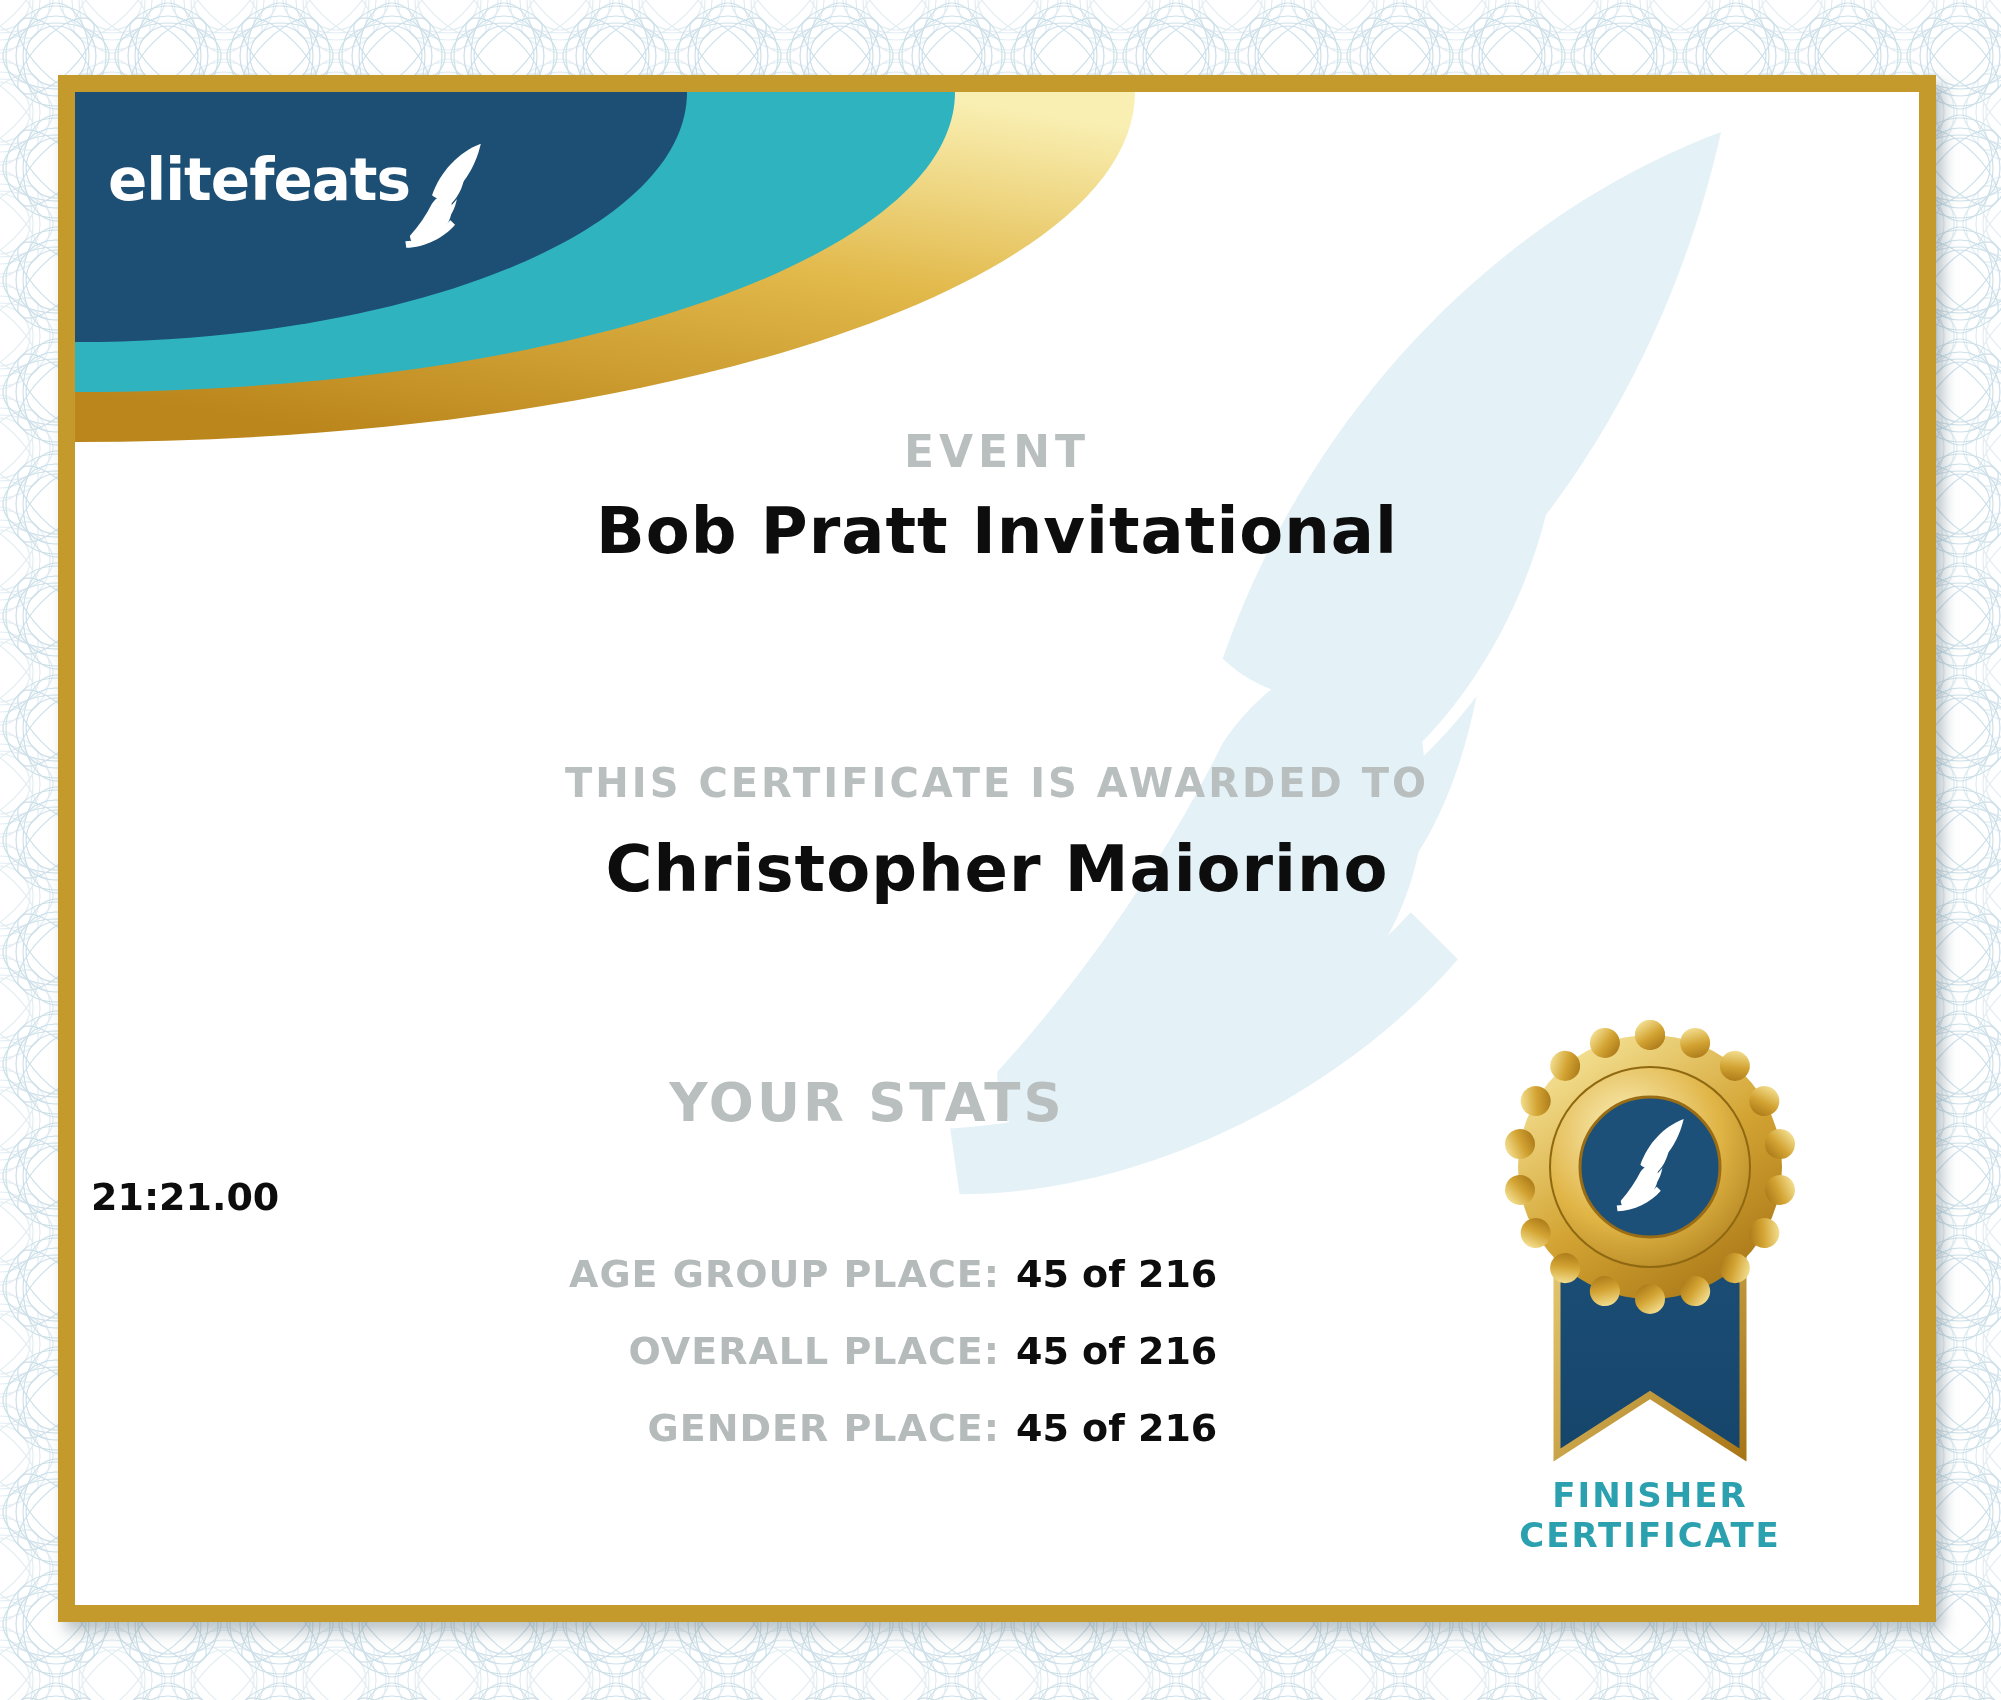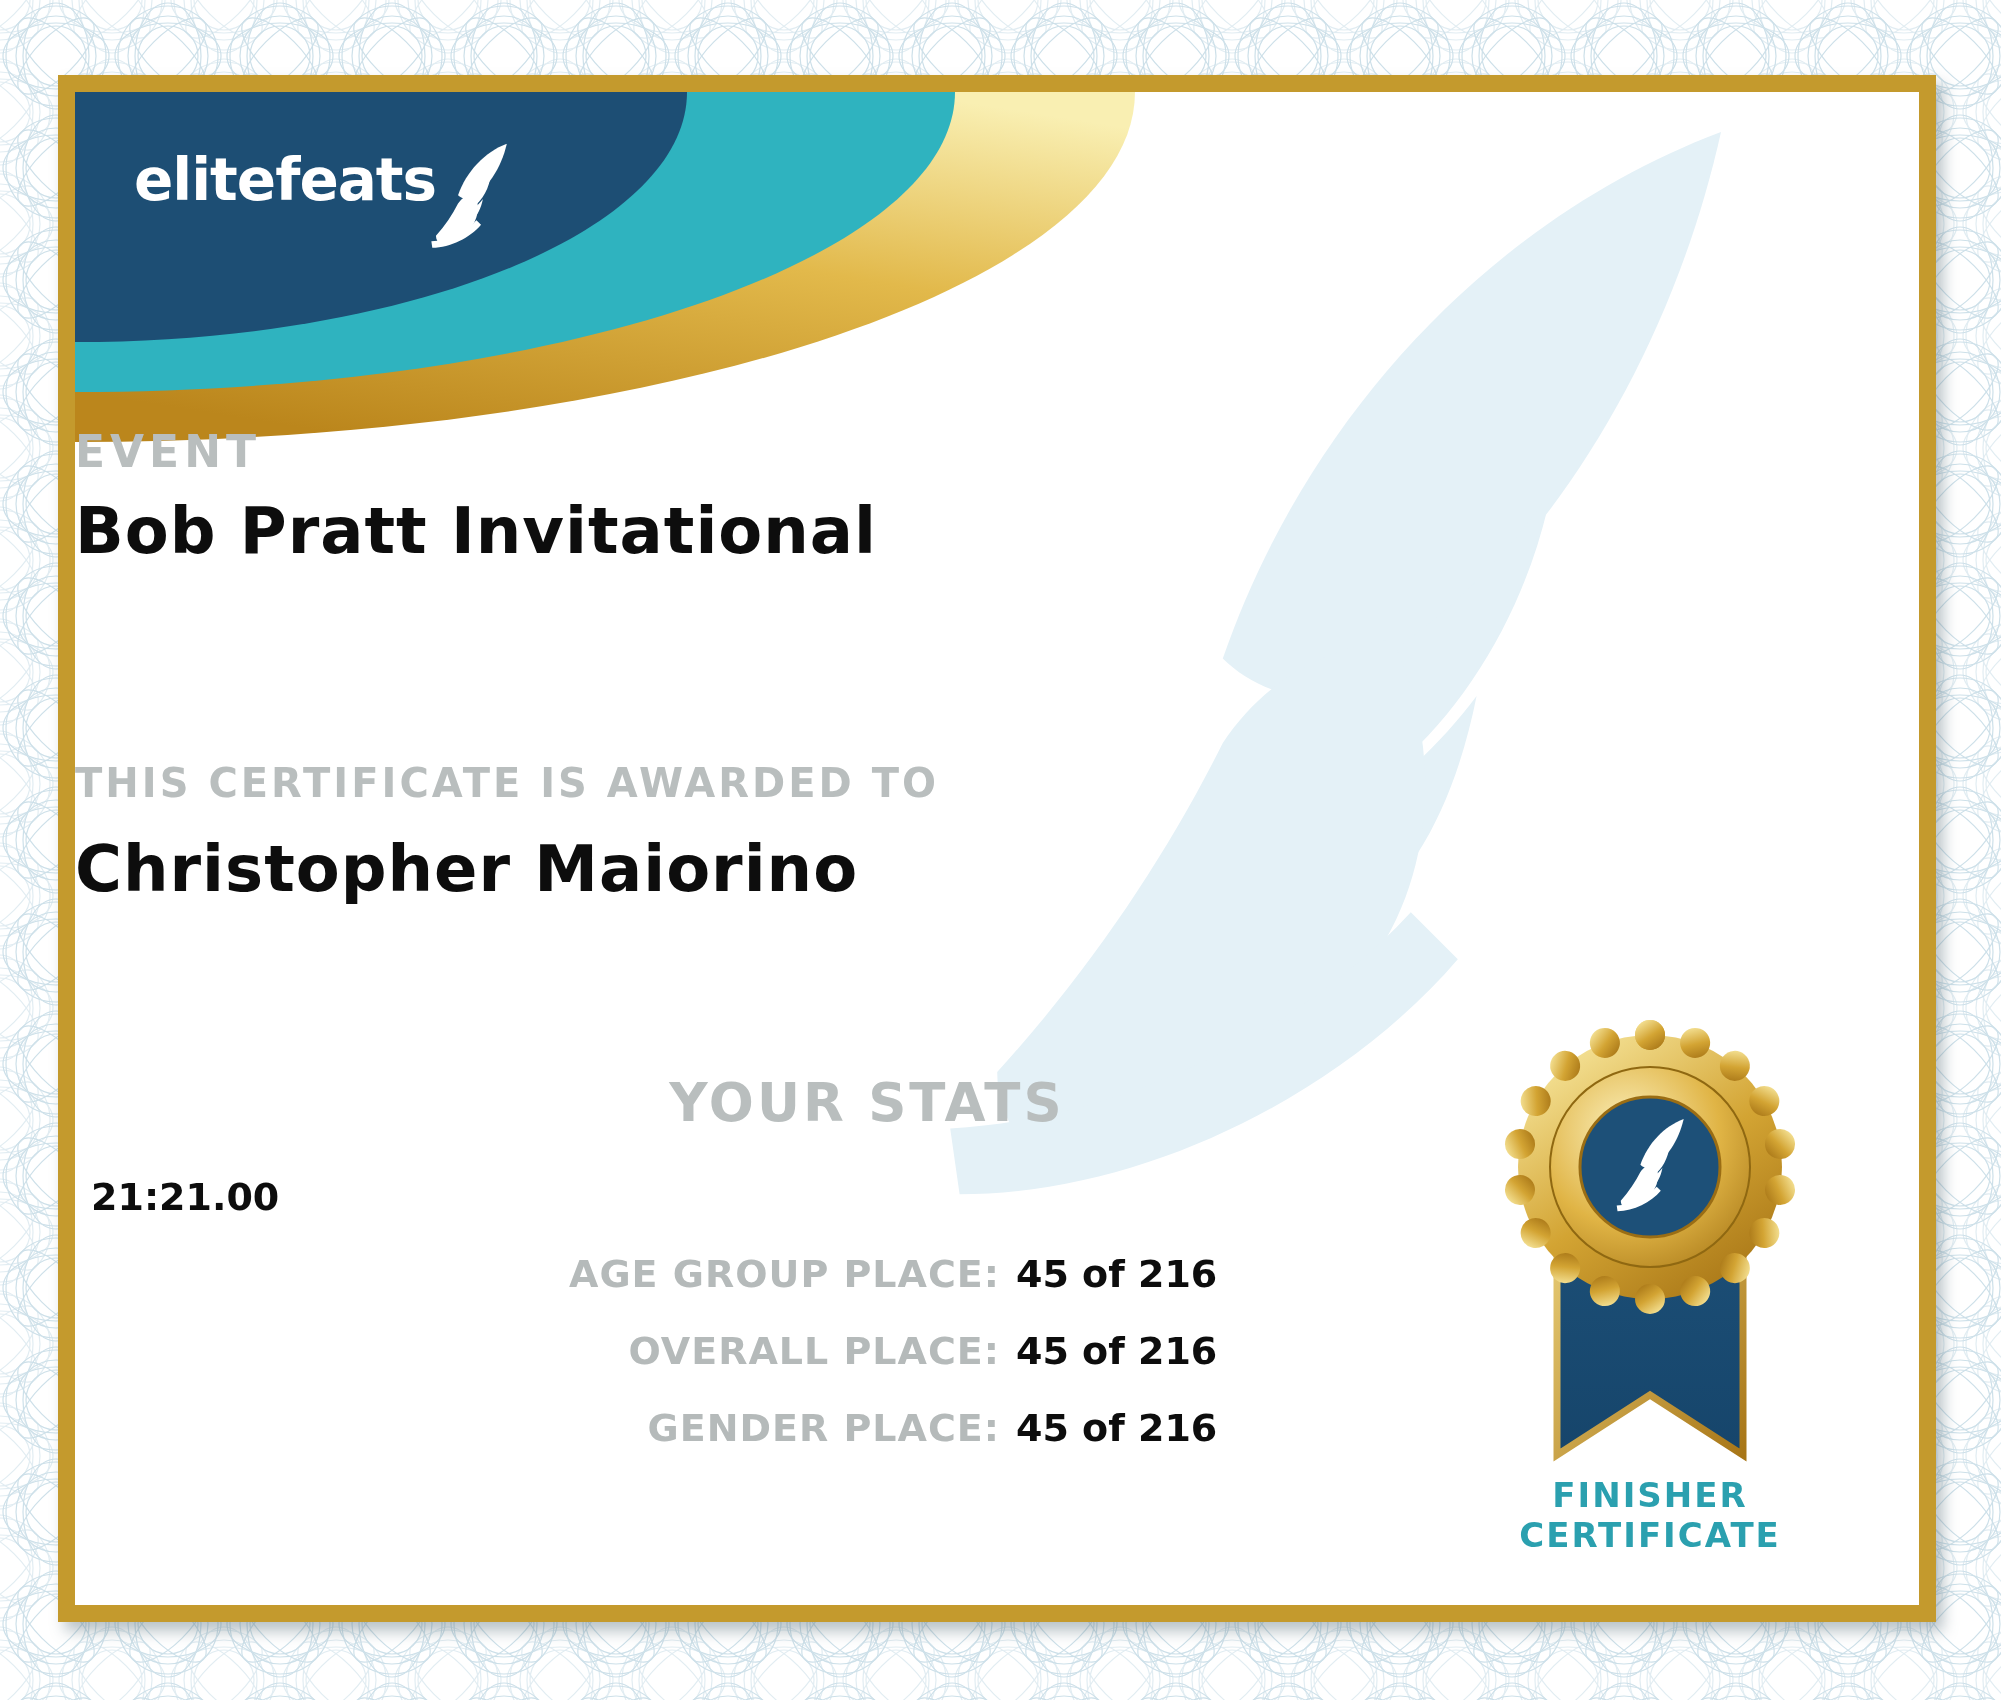--- a/index.html
+++ b/index.html
@@ -13,27 +13,27 @@
     background:#c49a2d;
     box-shadow:7px 9px 14px rgba(96,118,128,.45);
   }
   .cert-inner{
     position:absolute;left:17px;top:17px;width:1844px;height:1513px;
     background:#ffffff;overflow:hidden;
   }
   .abs{position:absolute;}
   .wm{left:800px;top:40px;width:940px;height:1128px;}
   .header-svg{left:0;top:0;width:1100px;height:360px;}
-  .logo{left:33px;top:40px;width:420px;height:160px;color:#ffffff;margin-left:26px;}
+  .logo{left:33px;top:40px;width:420px;height:160px;color:#ffffff;}
   .logo-text{
     position:absolute;left:0;top:14px;font-size:58px;font-weight:bold;
     letter-spacing:-1px;color:#ffffff;
   }
   .logo-foot{position:absolute;left:290px;top:8px;width:92px;height:118px;}
-  .center-col{left:0;width:1844px;text-align:left;}
+  .center-col{left:0;width:1844px;text-align:center;}
   .event-label{top:334px;font-size:44px;font-weight:bold;color:#b9bebe;letter-spacing:5px;}
   .event-title{top:402px;font-size:64px;font-weight:bold;color:#0d0d0d;letter-spacing:1px;}
   .awarded-heading{top:668px;font-size:40px;font-weight:bold;color:#b9bebe;letter-spacing:3px;}
   .recipient{top:740px;font-size:64px;font-weight:bold;color:#0d0d0d;letter-spacing:1px;}
   .division{
     top:836px;font-size:54px;font-weight:normal;color:#111111;
     font-family:"Liberation Sans",sans-serif;letter-spacing:2px;
   }
   .stats-heading{
     left:592px;width:400px;top:980px;text-align:center;

